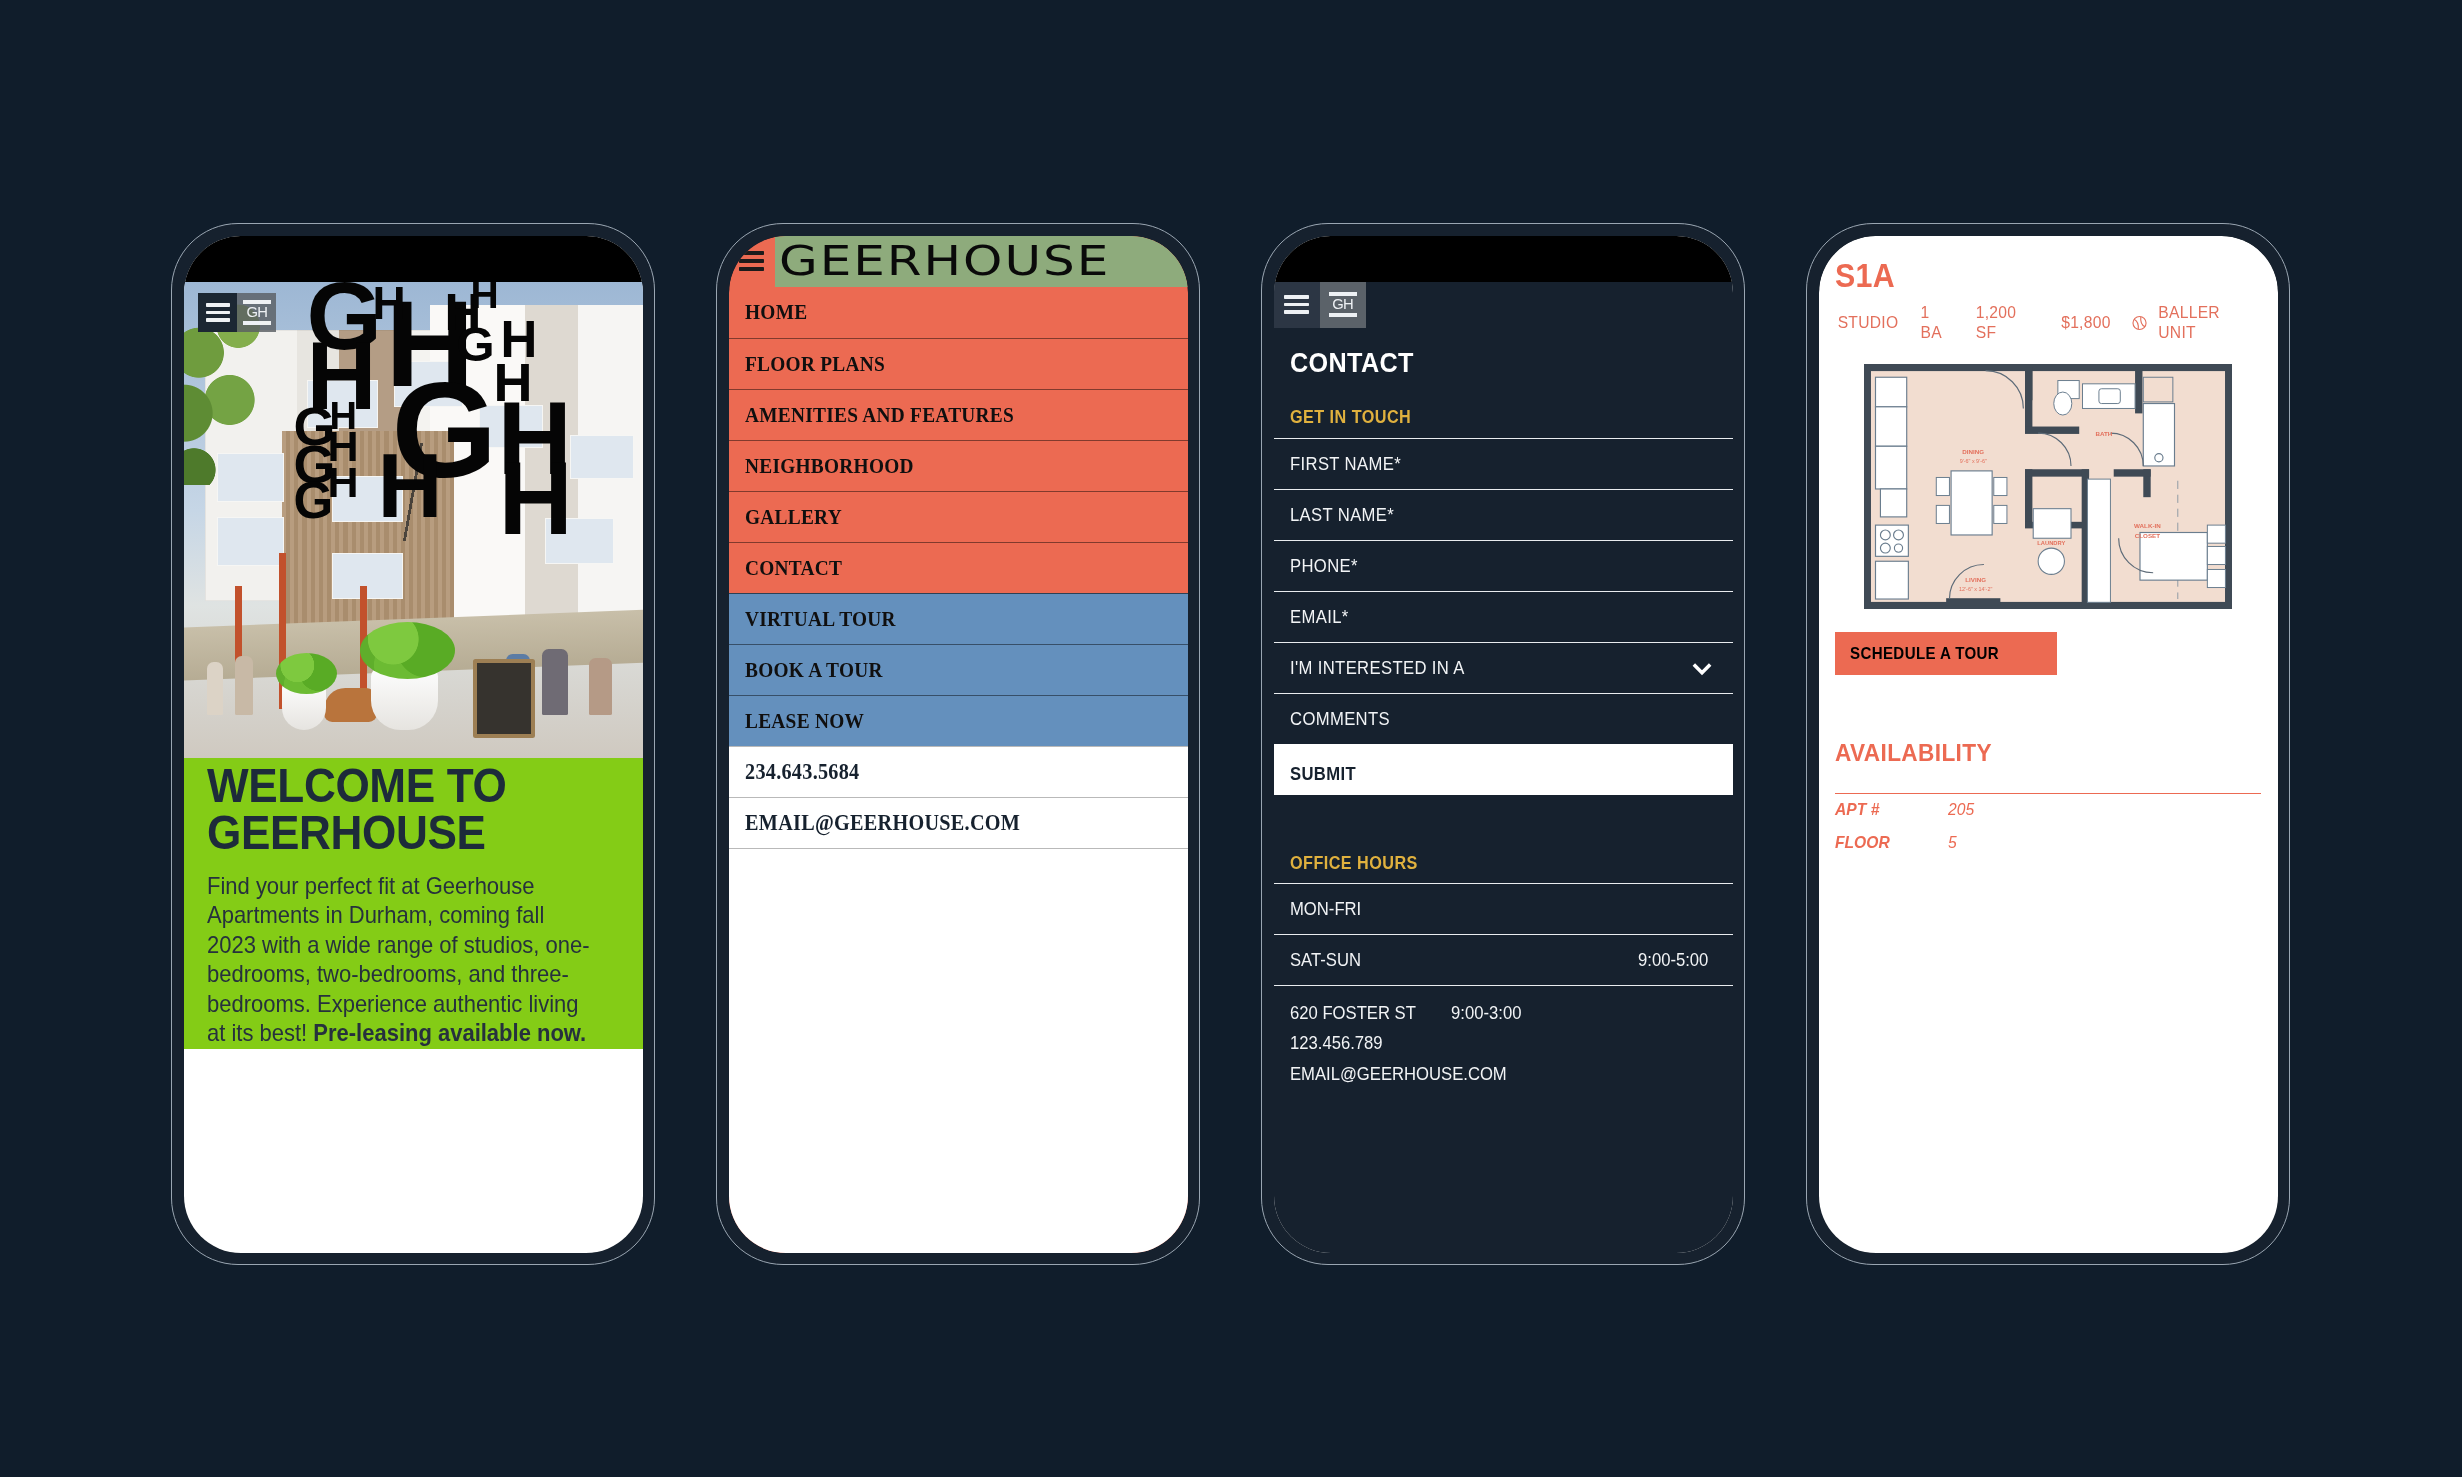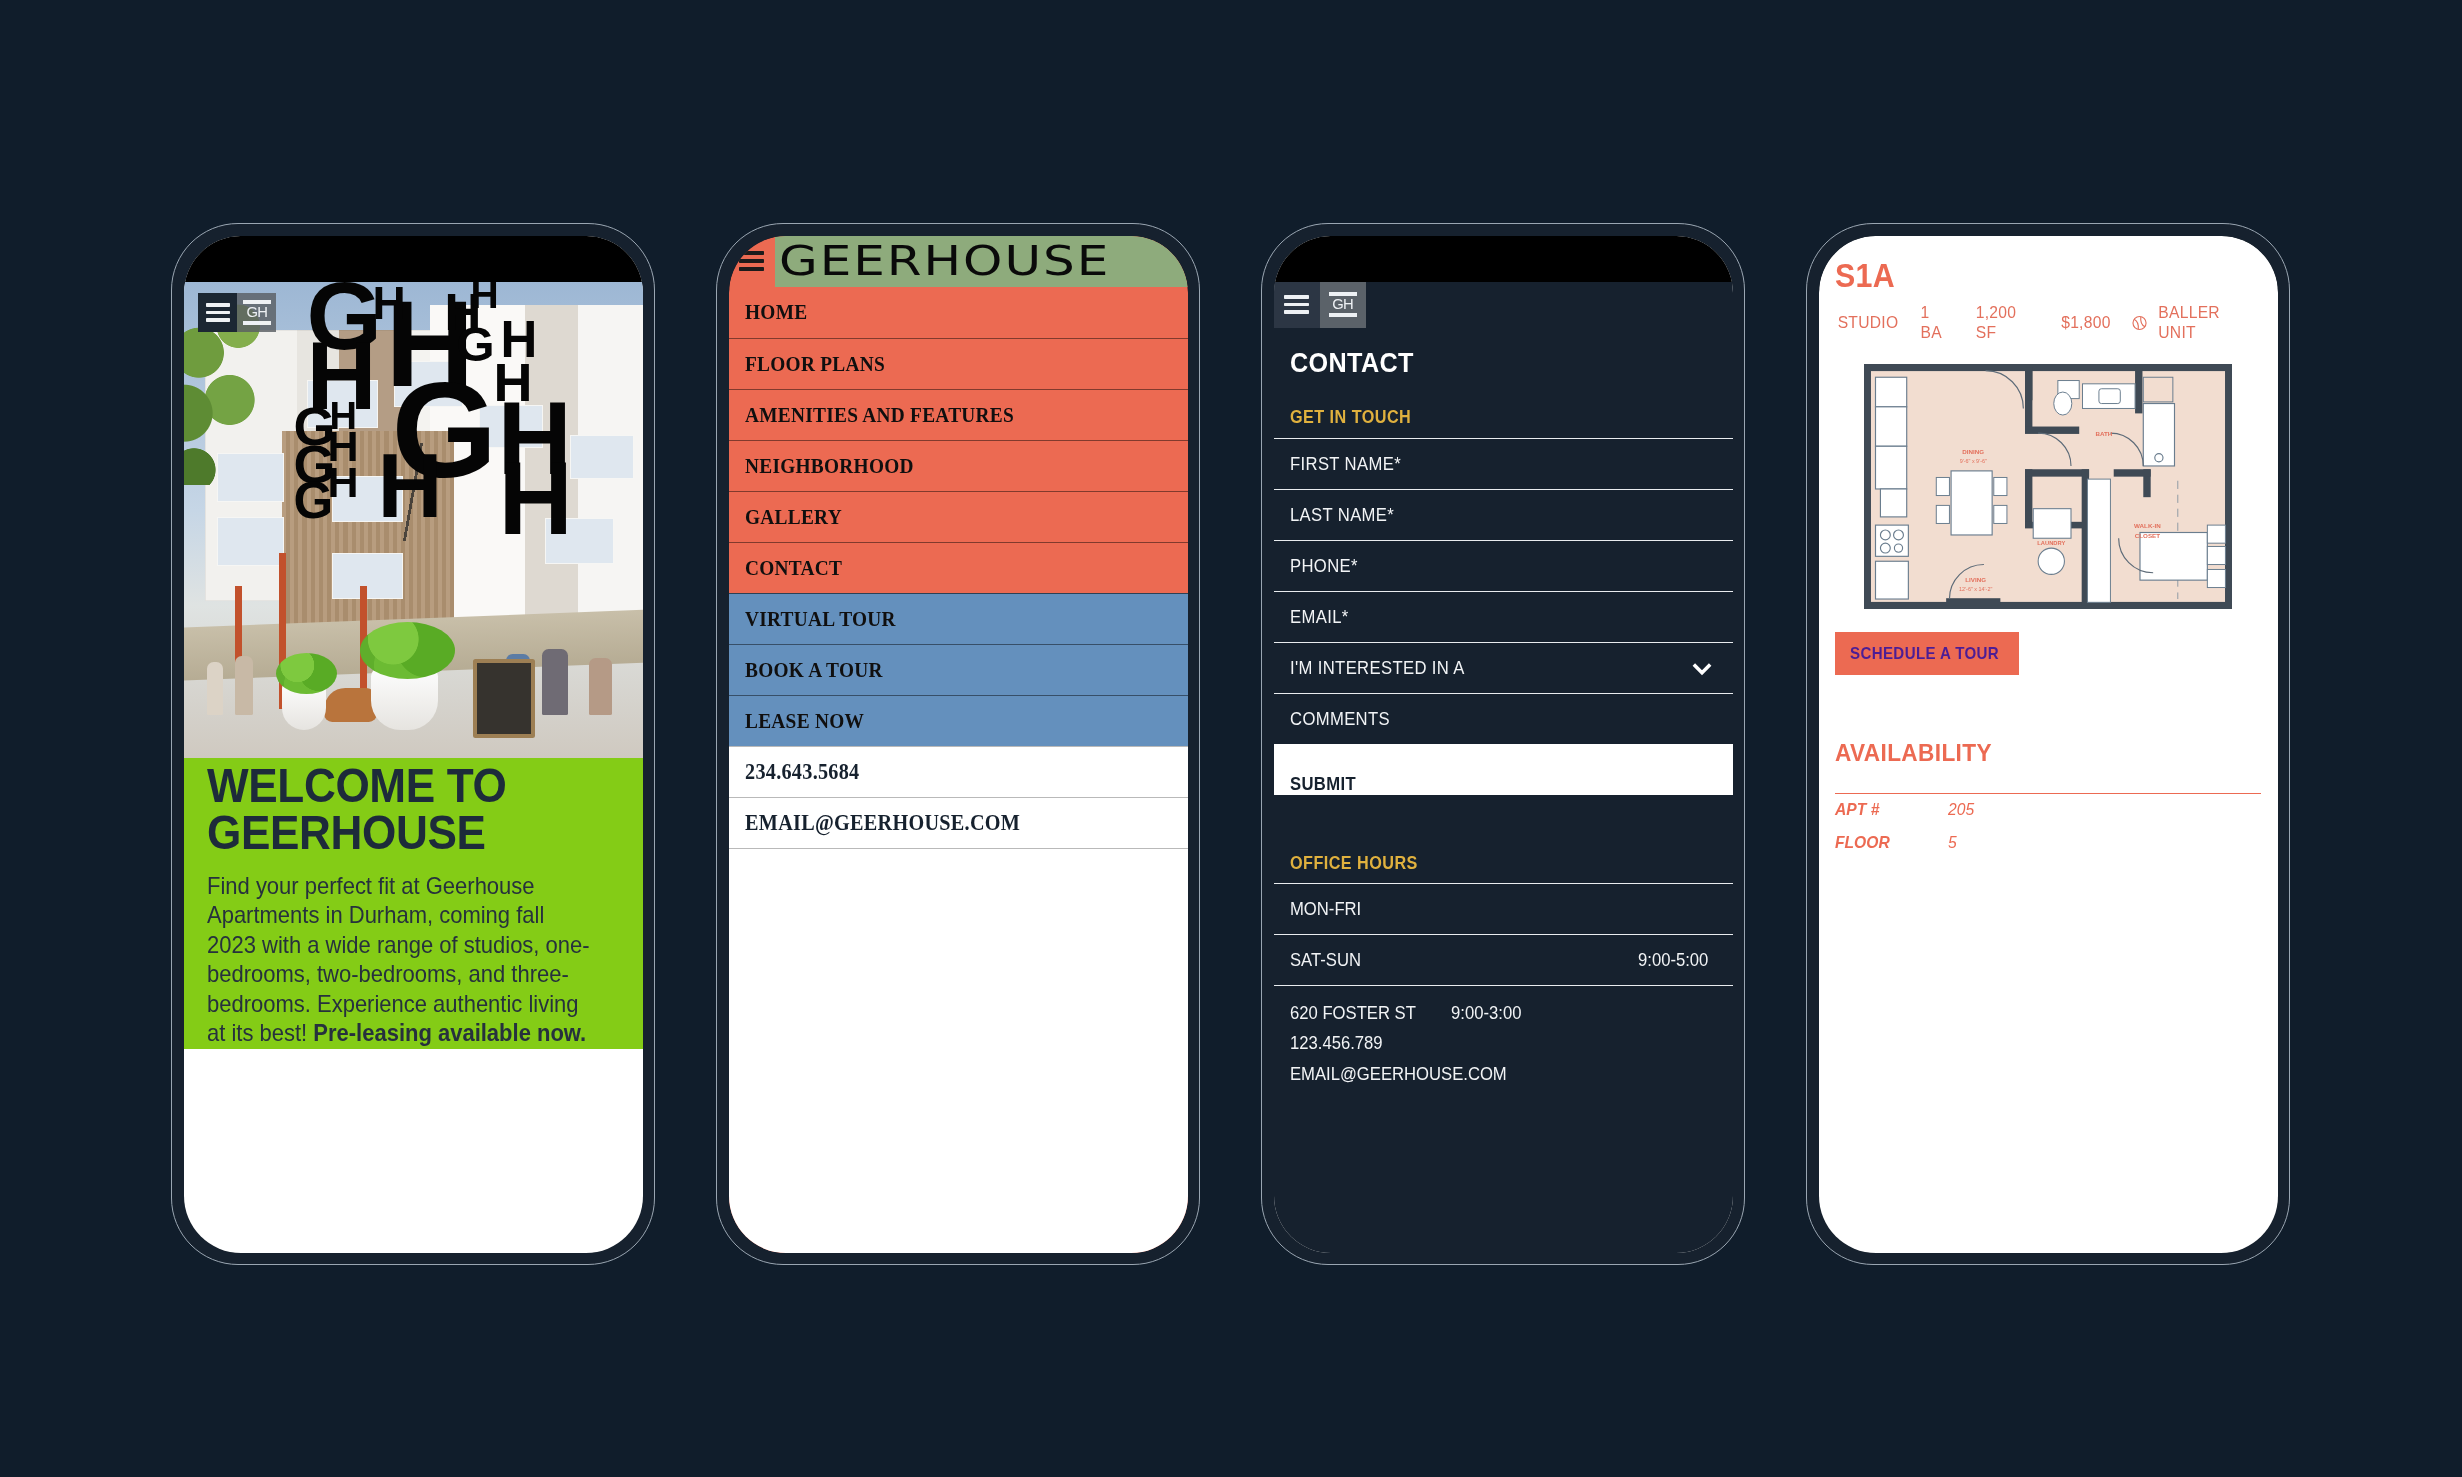--- a/index.html
+++ b/index.html
@@ -189,21 +189,21 @@
   .field {
     border-top: 1.2px solid #e9ecef; height: 51px;
     display: flex; align-items: center; padding: 0 16.4px;
     font-size: 18.5px; letter-spacing: 0.4px; color: #f2f4f6;
     font-family: "Liberation Sans Narrow","Liberation Sans",sans-serif;
   }
   .field > span { display:inline-block; transform: scaleX(.9); transform-origin:left center; }
   .field.select { justify-content: space-between; gap: 12px; }
   .field.submit {
     background: #fff; color: #16212e; font-weight: 700; border-top: none;
-    align-items: flex-end; padding-top: 9.8px; height: 51px;
+    align-items: center; padding-top: 9.8px; height: 51px;
   }
   .gap3 { height: 51px; }
   .hours-row {
     border-top: 1.2px solid #e9ecef; height: 51px;
     display: flex; align-items: center; justify-content: space-between;
     padding: 0 16.4px; font-size: 18.5px; color: #f2f4f6;
     font-family: "Liberation Sans Narrow","Liberation Sans",sans-serif;
   }
   .hours-row > span { display:inline-block; transform: scaleX(.9); transform-origin:left center; }
   .addr-block {
@@ -232,23 +232,23 @@
     font-family: "Liberation Sans Narrow","Liberation Sans",sans-serif;
   }
   .unit-meta .m { transform: scaleX(.92); }
   .badge { display: flex; align-items: center; gap: 6.6px; }
   .fp-wrap {
     margin-top: 21.3px; height: 246px;
     display: flex; align-items: flex-start; justify-content: center;
   }
   .fp { width: 368px; height: 245px; background: #fff; }
   .tour-btn {
-    margin-top: 21.3px; width: 184px; height: 43px; background: #ec6a52;
+    margin-top: 21.3px; width: 222px; height: 43px; background: #ec6a52;
     display: flex; align-items: center; padding-left: 14.8px;
-    color: #4c1d95; font-weight: 700; font-size: 16.4px; letter-spacing: 0.4px;
+    color: #000000; font-weight: 700; font-size: 16.4px; letter-spacing: 0.4px;
     font-family: "Liberation Sans Narrow","Liberation Sans",sans-serif;
   }
   .tour-btn span { display:inline-block; transform: scaleX(.92); transform-origin:left center; }
   .avail-title {
     margin-top: 64px; font-size: 24.6px; font-weight: 700; color: #ec6a52;
     letter-spacing: 0.4px;
     font-family: "Liberation Sans Narrow","Liberation Sans",sans-serif;
   }
   .avail-title span { display:inline-block; transform: scaleX(.92); transform-origin:left center; }
   .avail-table { margin-top: 26px; border-top: 1.2px solid #ec6a52; font-style: italic; }

